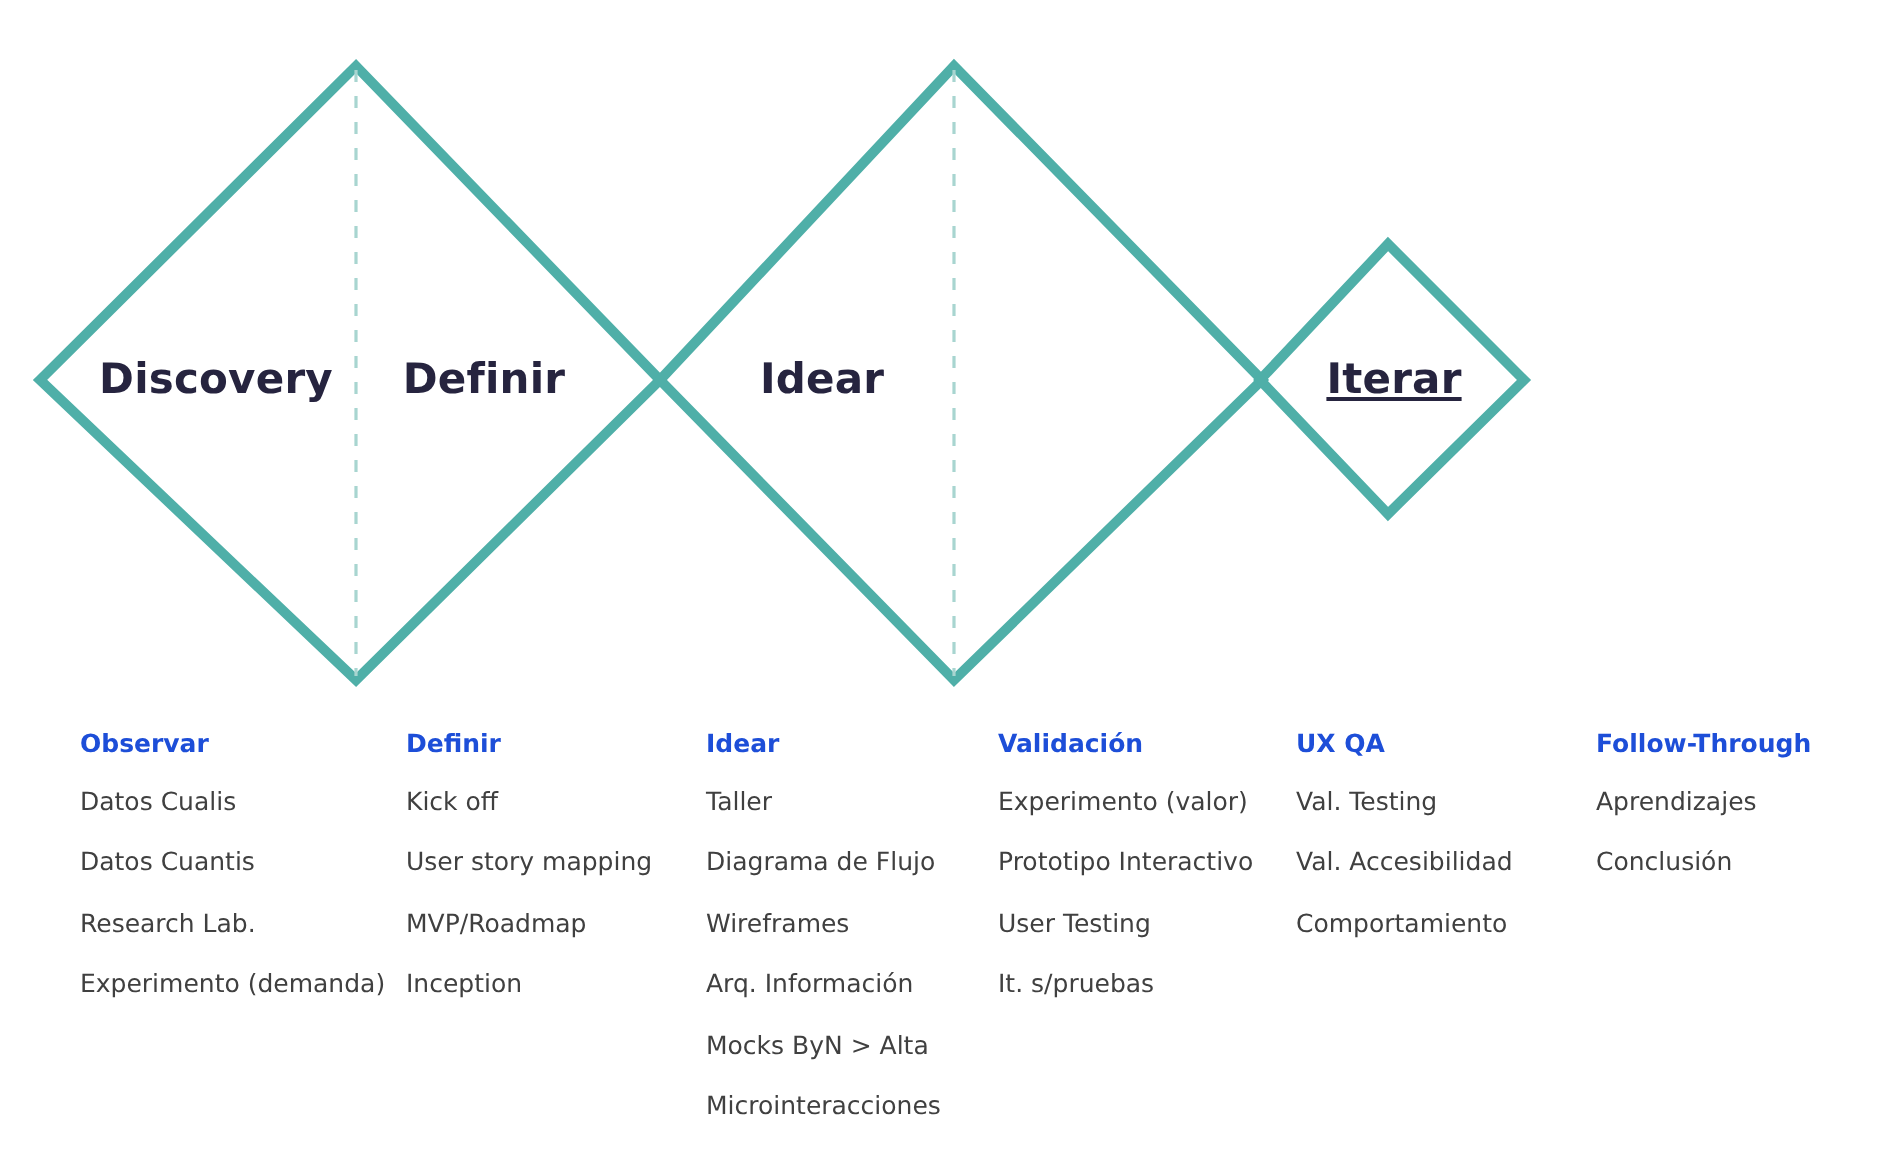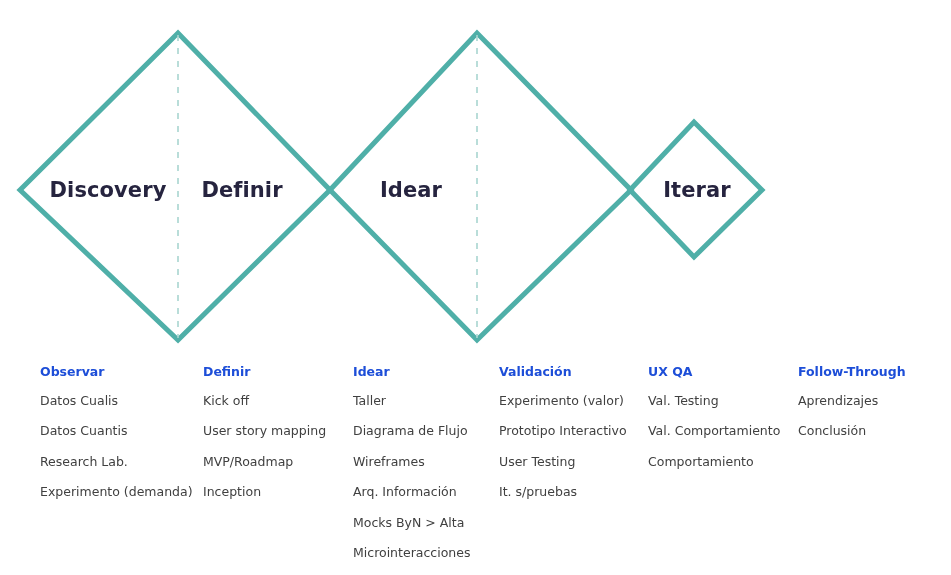--- a/index.html
+++ b/index.html
@@ -99,21 +99,21 @@
     <line x1="477" y1="35" x2="477" y2="338" stroke="#A8D5D0" stroke-width="1.6" stroke-dasharray="6 7"></line>
   </svg>
 
   <div class="phase-label" style="left:108px; top:190px;">Discovery</div>
 
   <div class="phase-label" style="left:242px; top:190px;">Definir</div>
 
   <div class="phase-label" style="left:411px; top:190px;">Idear</div>
 
 
-  <div class="phase-label" style="left:697px; top:190px;">Iterar</div>
+  <div class="phase-label" style="left:697px; top:190px;text-decoration:underline;">Iterar</div>
 
   <div id="columns">
 
     <div class="column" style="left:40px;">
       <div class="column-title">Observar</div>
       <ul class="column-list">
         <li class="column-item">Datos Cualis</li>
         <li class="column-item">Datos Cuantis</li>
         <li class="column-item">Research Lab.</li>
         <li class="column-item">Experimento (demanda)</li>
@@ -149,21 +149,21 @@
         <li class="column-item">Prototipo Interactivo</li>
         <li class="column-item">User Testing</li>
         <li class="column-item">It. s/pruebas</li>
       </ul>
     </div>
 
     <div class="column" style="left:648px;">
       <div class="column-title">UX QA</div>
       <ul class="column-list">
         <li class="column-item">Val. Testing</li>
-        <li class="column-item">Val. Comportamiento</li>
+        <li class="column-item">Val. Accesibilidad</li>
         <li class="column-item">Comportamiento</li>
       </ul>
     </div>
 
     <div class="column" style="left:798px;">
       <div class="column-title">Follow-Through</div>
       <ul class="column-list">
         <li class="column-item">Aprendizajes</li>
         <li class="column-item">Conclusión</li>
       </ul>

